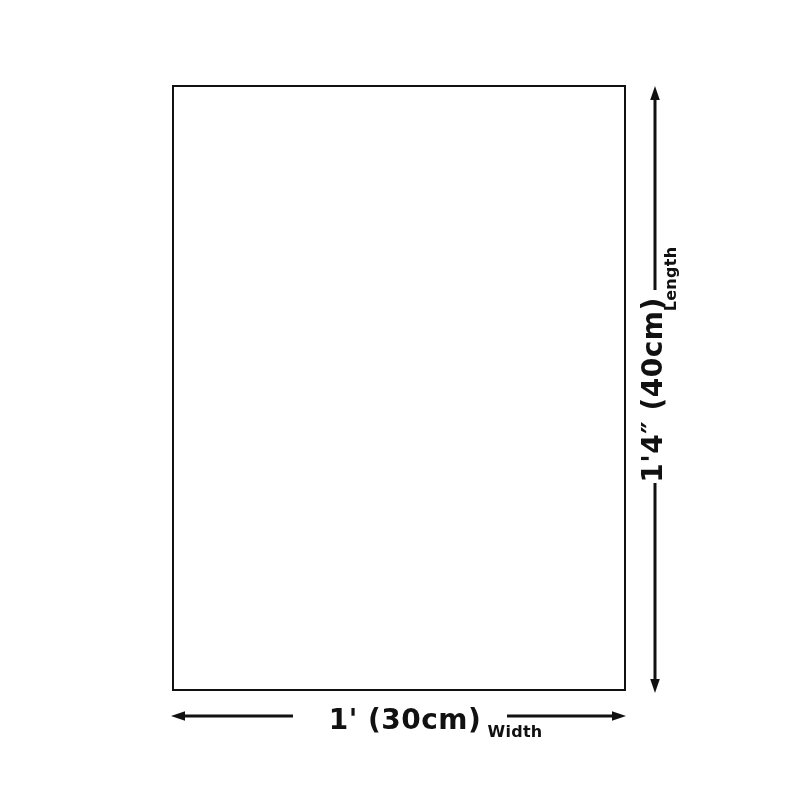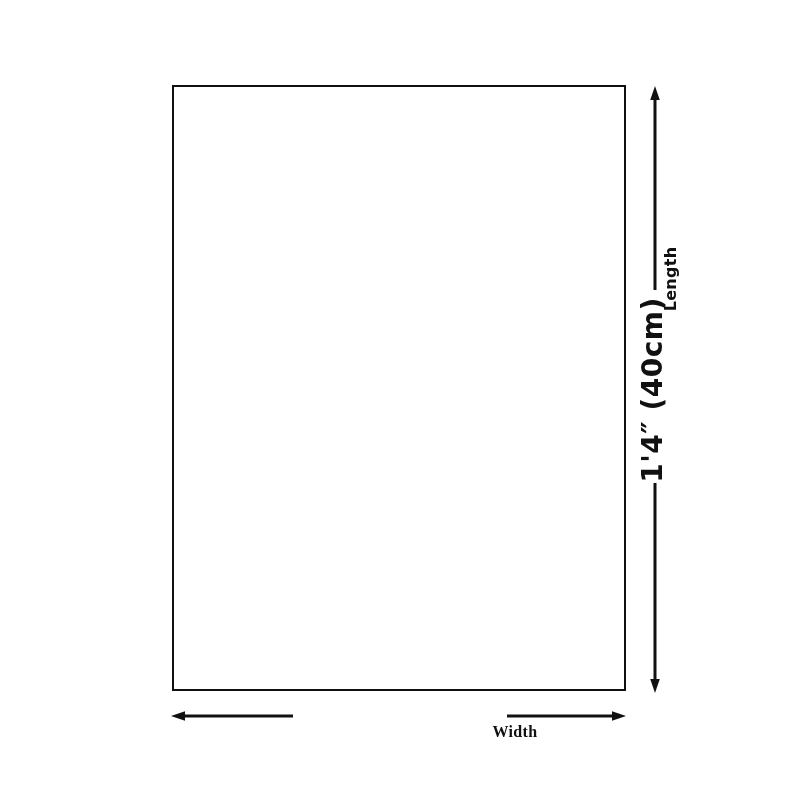--- a/index.html
+++ b/index.html
@@ -71,16 +71,17 @@
       <polygon points="171,716 185,711.2 185,720.8"></polygon>
       <line x1="507" y1="716" x2="612" y2="716"></line>
       <polygon points="626,716 612,711.2 612,720.8"></polygon>
     </g>
   </svg>
 
   <span class="dim-text dim-value vertical" style="left:653px; top:390px;">1'4″ (40cm)</span>
 
   <span class="dim-text dim-label vertical" style="left:671px; top:279px;">Length</span>
 
+  <span class="dim-text dim-value" style="left:405px; top:720px;">1' (30cm)</span>
 
-  <span class="dim-text dim-label" style="left:515px; top:732px;font-family:Liberation Serif, serif;">Width</span>
+  <span class="dim-text dim-label" style="left:515px; top:732px;">Width</span>
 
 </div>
 
 </body></html>

